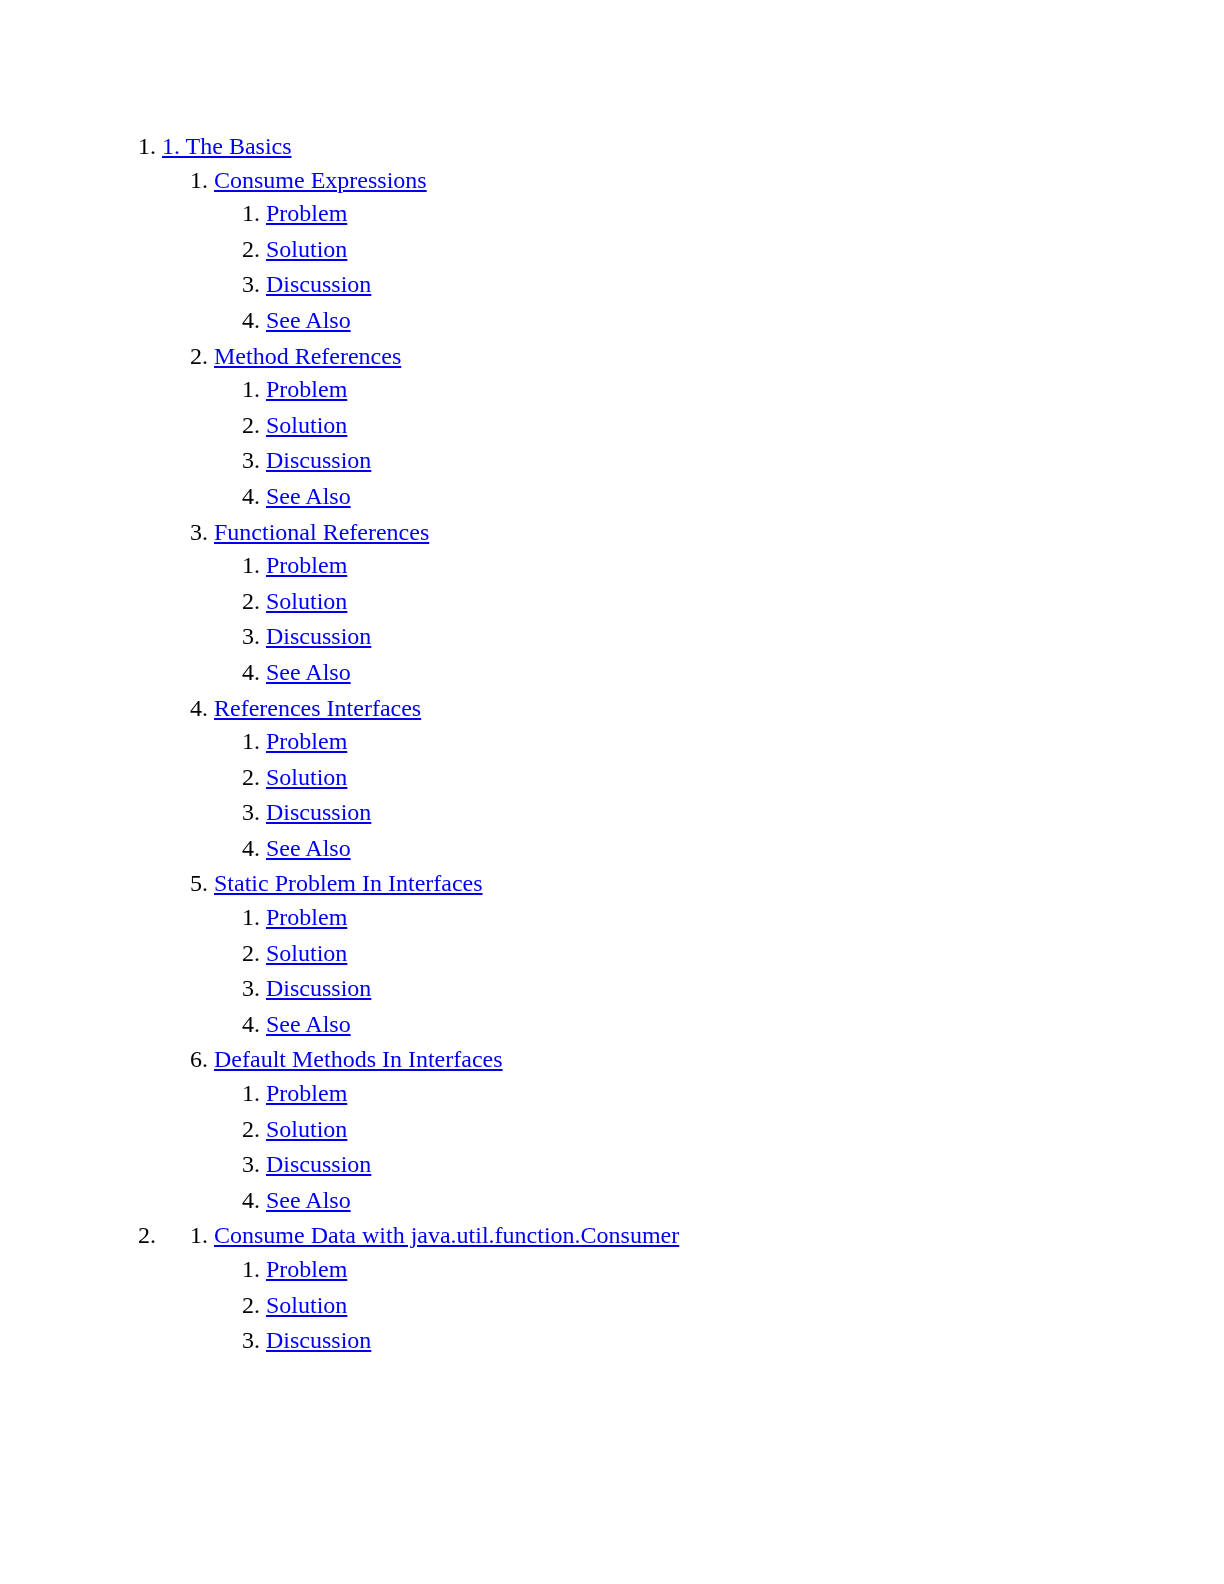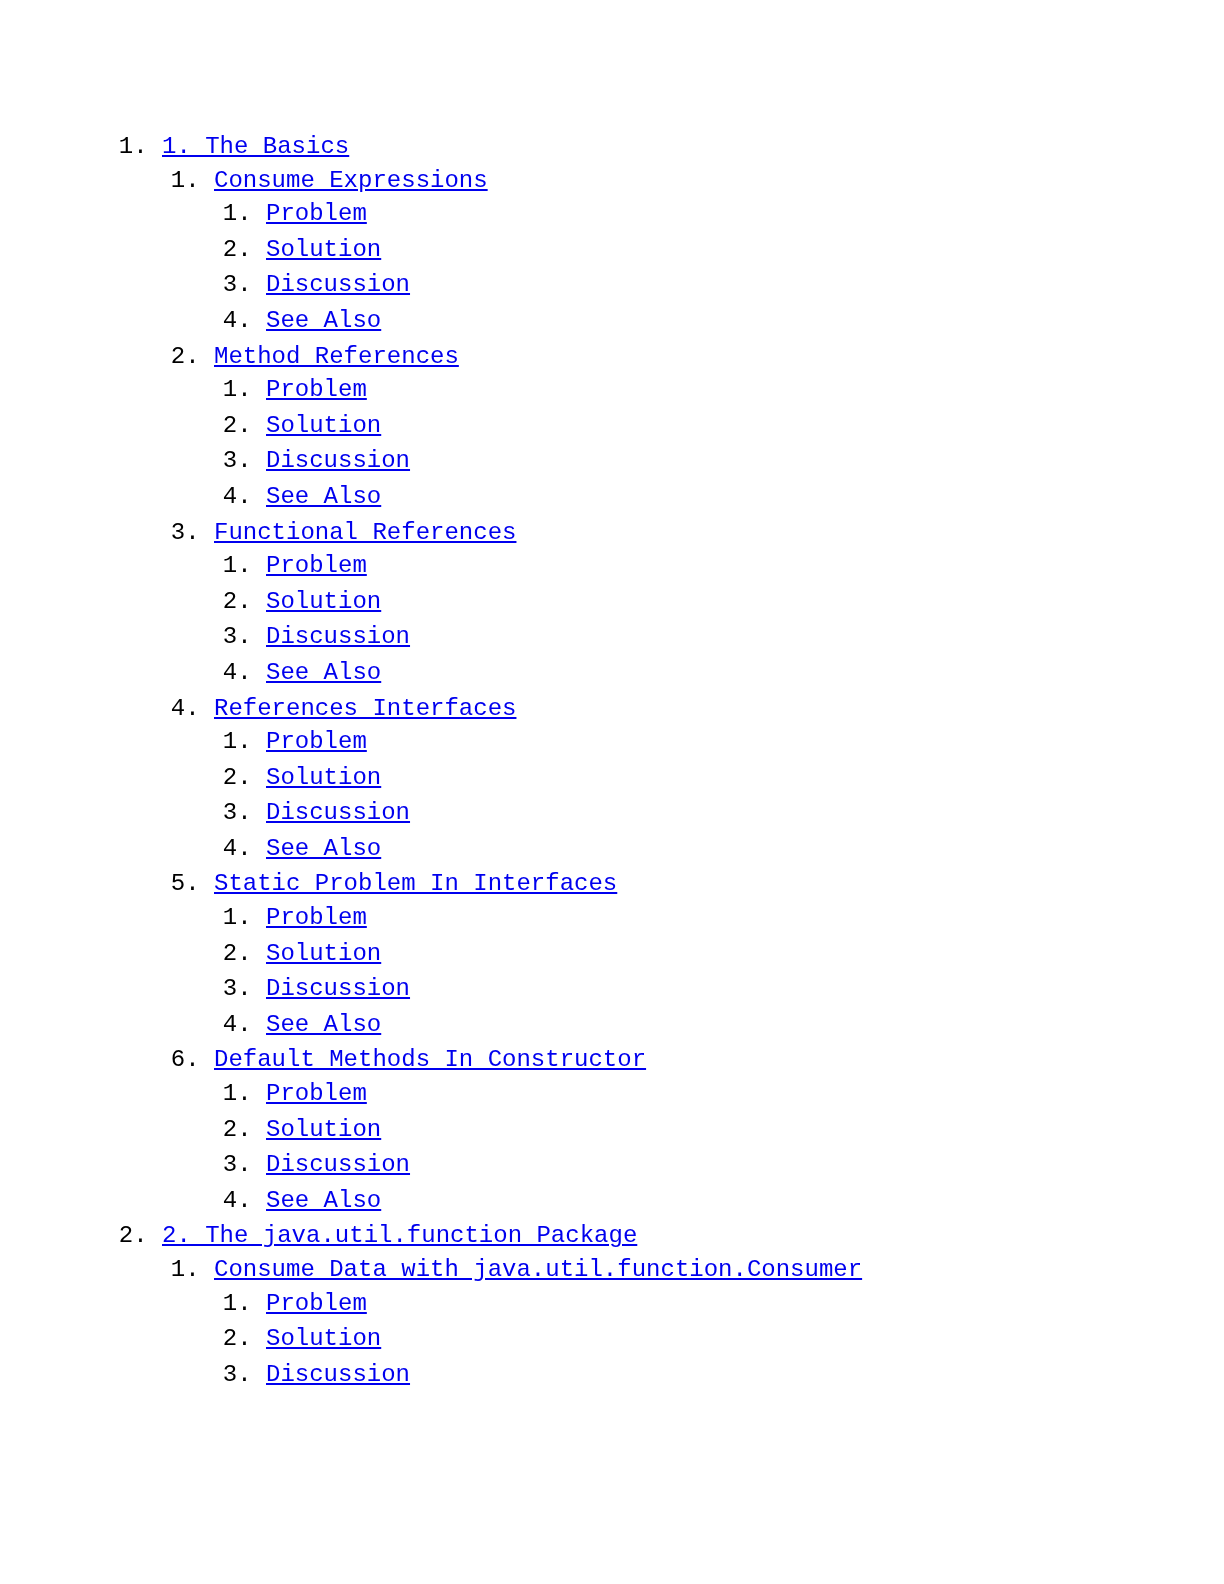--- a/index.html
+++ b/index.html
@@ -13,21 +13,20 @@
       background: #fff;
       font-family: "Times New Roman", Times, serif;
       font-size: 24px;
       color: #000;
       padding-top: 130px;
       padding-left: 110px;
     }
     ol {
       list-style-type: decimal;
       padding-left: 52px;
-      font-family: Liberation Mono, monospace;
     }
     li {
       line-height: 1.4;
       margin-bottom: 2px;
     }
     a {
       color: #0000EE;
       text-decoration: underline;
     }
   </style>
@@ -77,32 +76,31 @@
       <li>
         <a href="#">Static Problem In Interfaces</a>
         <ol>
           <li><a href="#">Problem</a></li>
           <li><a href="#">Solution</a></li>
           <li><a href="#">Discussion</a></li>
           <li><a href="#">See Also</a></li>
         </ol>
       </li>
       <li>
-        <a href="#">Default Methods In Constructor</a>
+        <a href="#">Default Methods In Interfaces</a>
         <ol>
           <li><a href="#">Problem</a></li>
           <li><a href="#">Solution</a></li>
           <li><a href="#">Discussion</a></li>
           <li><a href="#">See Also</a></li>
         </ol>
       </li>
     </ol>
   </li>
   <li>
-    <a href="#">2. The java.util.function Package</a>
     <ol>
       <li>
         <a href="#">Consume Data with java.util.function.Consumer</a>
         <ol>
           <li><a href="#">Problem</a></li>
           <li><a href="#">Solution</a></li>
           <li><a href="#">Discussion</a></li>
         </ol>
       </li>
     </ol>

